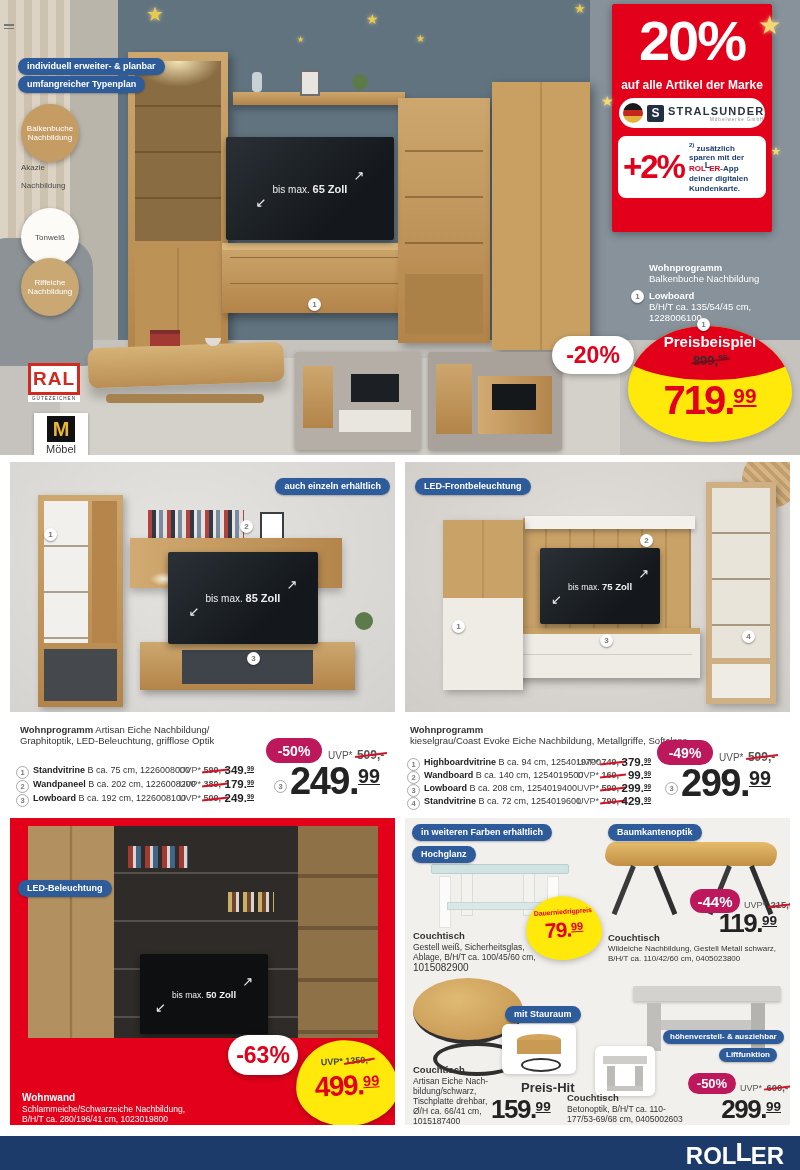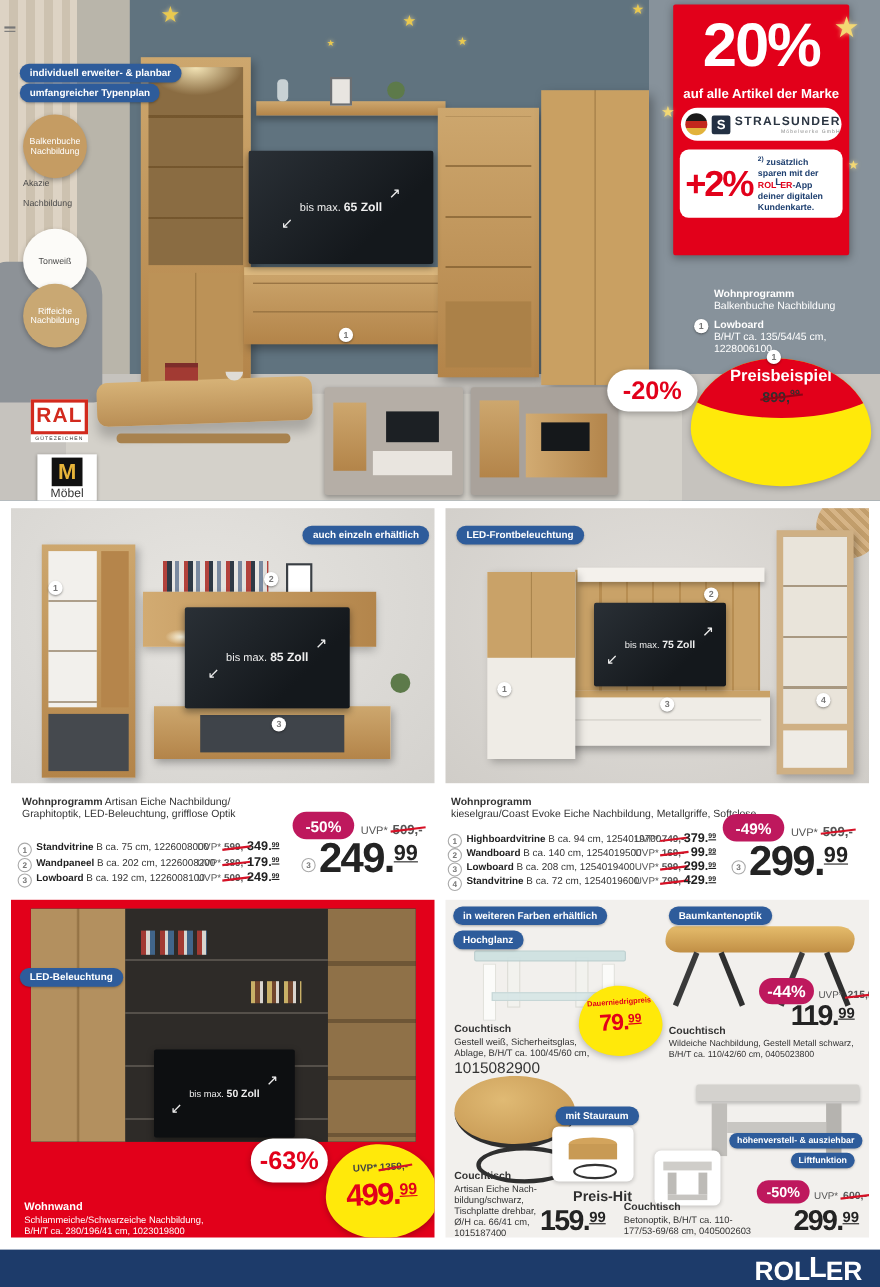--- a/index.html
+++ b/index.html
@@ -190,20 +190,23 @@
     <div class="txt wtxt" style="left:649px;top:312px;font-size:9.5px">1228006100</div>
 
     <div class="pill-white" style="left:552px;top:336px;width:82px;height:38px;font-size:23px">-20%</div>
     <div class="marker" style="left:697px;top:318px;z-index:8">1</div>
     <div class="blob" style="left:628px;top:326px;width:164px;height:116px">
       <div class="abs" style="left:-20px;top:-30px;right:-20px;height:84px;background:#e2001a;border-radius:0 0 50% 50%"></div>
       <div class="txt wtxt" style="left:0;top:7px;width:164px;text-align:center;font-size:15px;font-weight:800">Preisbeispiel</div>
       <div class="txt" style="left:0;top:27px;width:164px;text-align:center;font-size:13px;font-weight:bold;color:#2f2f2f">
         <span class="strike dk"><span>899,</span><sup style="font-size:8px">99</sup></span>
       </div>
+      <div class="txt" style="left:0;top:52px;width:164px;text-align:center;font-size:40px;font-weight:800;color:#e2001a;letter-spacing:-2px">
+        <span>719.</span><span class="cents">99</span>
+      </div>
     </div>
   </div>
 
   <div class="abs" style="left:10px;top:462px;width:385px;height:346px">
     <div class="scene" style="left:0;top:0;width:385px;height:250px;background:radial-gradient(ellipse at 45% 35%,#e6e4e0,#d4d2ce)">
       <div class="badge" style="right:5px;top:16px;left:auto">auch einzeln erhältlich</div>
 
       <div class="abs wood" style="left:28px;top:33px;width:85px;height:212px;box-shadow:3px 3px 7px rgba(0,0,0,.25)">
         <div class="abs shelves" style="left:6px;top:6px;width:44px;height:142px;background-color:#f2f0ec"></div>
         <div class="abs" style="left:54px;top:6px;width:25px;height:142px;background:#b5854b"></div>
@@ -376,21 +379,21 @@
     </div>
     <div class="blob" style="left:121px;top:78px;width:76px;height:64px;transform:rotate(-4deg)">
       <div class="txt" style="left:0;top:12px;width:76px;text-align:center;font-size:6.8px;color:#e2001a;font-weight:bold">Dauerniedrigpreis</div>
       <div class="txt" style="left:0;top:22px;width:76px;text-align:center;font-size:21px;font-weight:800;color:#e2001a;letter-spacing:-1px">
         <span>79.</span><span class="cents">99</span>
       </div>
     </div>
     <div class="txt" style="left:8px;top:112px;font-size:9.5px;font-weight:bold">Couchtisch</div>
     <div class="txt" style="left:8px;top:124px;font-size:8.5px">Gestell weiß, Sicherheitsglas,</div>
     <div class="txt" style="left:8px;top:134px;font-size:8.5px">Ablage, B/H/T ca. 100/45/60 cm,</div>
-    <div class="txt" style="left:8px;top:144px;font-size:14px">1015082900</div>
+    <div class="txt" style="left:8px;top:144px;font-size:10px">1015082900</div>
 
     <div class="badge" style="left:203px;top:6px">Baumkantenoptik</div>
     <div class="abs" style="left:200px;top:24px;width:180px;height:78px">
       <div class="abs" style="left:0;top:0;width:172px;height:24px;background:linear-gradient(180deg,#e5bc6c,#c18f45);border-radius:10px 16px 8px 14px/60% 50% 55% 45%"></div>
       <div class="abs" style="left:26px;top:24px;width:5px;height:52px;background:#3a3a3a;transform:rotate(22deg);transform-origin:top"></div>
       <div class="abs" style="left:48px;top:24px;width:5px;height:52px;background:#2f2f2f;transform:rotate(-22deg);transform-origin:top"></div>
       <div class="abs" style="left:122px;top:24px;width:5px;height:52px;background:#3a3a3a;transform:rotate(22deg);transform-origin:top"></div>
       <div class="abs" style="left:144px;top:24px;width:5px;height:52px;background:#2f2f2f;transform:rotate(-22deg);transform-origin:top"></div>
     </div>
     <div class="pill-red" style="left:285px;top:71px;width:50px;height:24px;font-size:15px">-44%</div>

